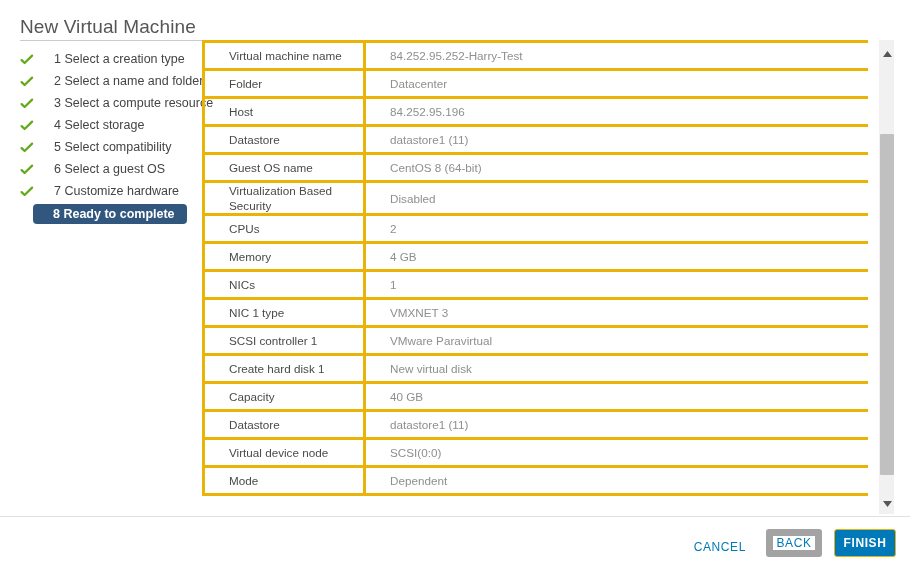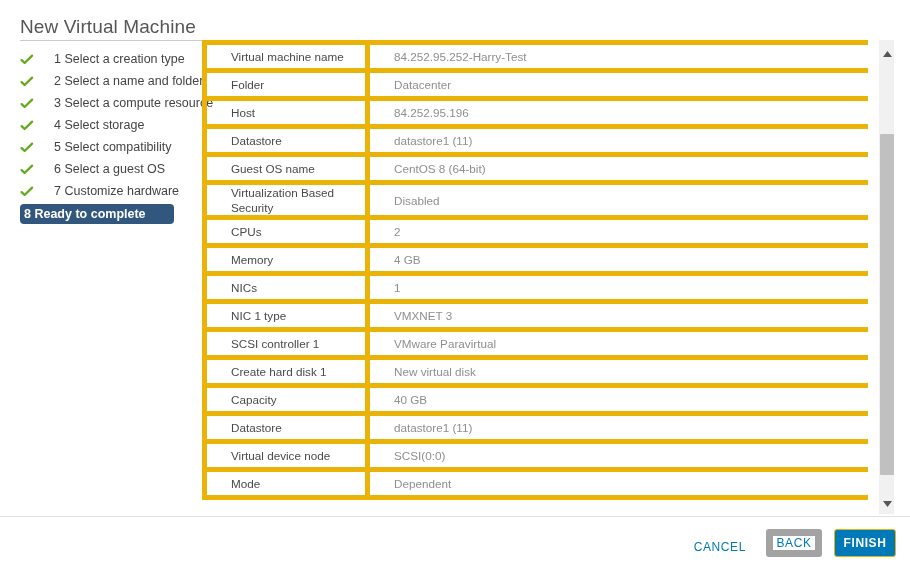--- a/index.html
+++ b/index.html
@@ -70,26 +70,27 @@
     top: 0px;
   }
   .step-check svg { display: block; }
   .step-label {
     font-size: 12.5px;
     color: #444444;
     line-height: 19px;
     white-space: nowrap;
   }
   .step.active {
+    margin-left: 13px;
     margin-top: 2px;
     width: 154px;
     height: 20px;
     background: #31577f;
     border-radius: 4px;
-    padding-left: 4px;
+    padding-left: 20px;
   }
   .step.active .step-label {
     color: #ffffff;
     font-weight: bold;
     font-size: 12.5px;
   }
 
   
   .content-pane {
     position: absolute;
@@ -101,21 +102,21 @@
   }
   table.summary {
     border-collapse: collapse;
     width: 666px;
     table-layout: fixed;
   }
   table.summary tr {
     height: 28px;
   }
   table.summary td {
-    border: 5px solid #eab308;
+    border: 3px solid #eab308;
     font-size: 11.7px;
     padding: 0 0 0 24px;
     vertical-align: middle;
     line-height: 15px;
   }
   td.k {
     width: 134px;
     color: #4a4a4a;
     font-weight: 400;
   }

